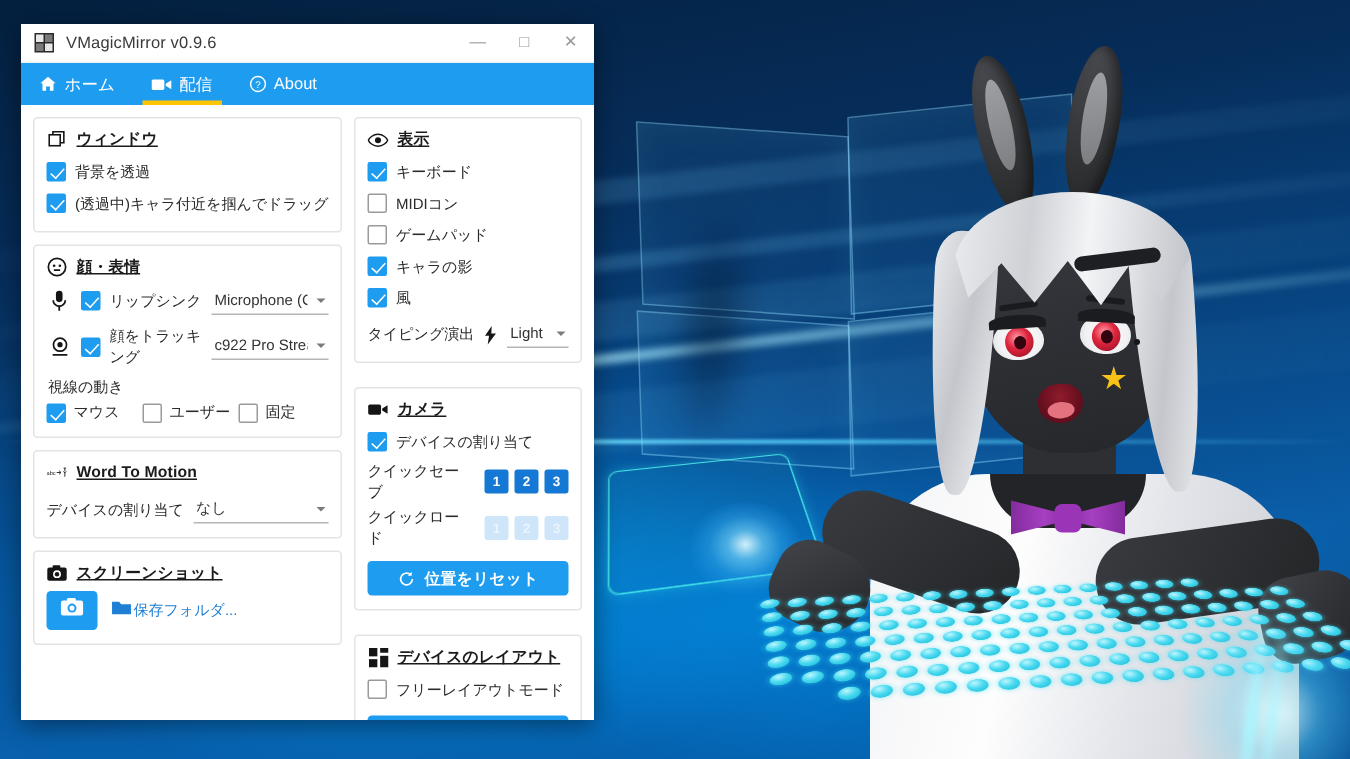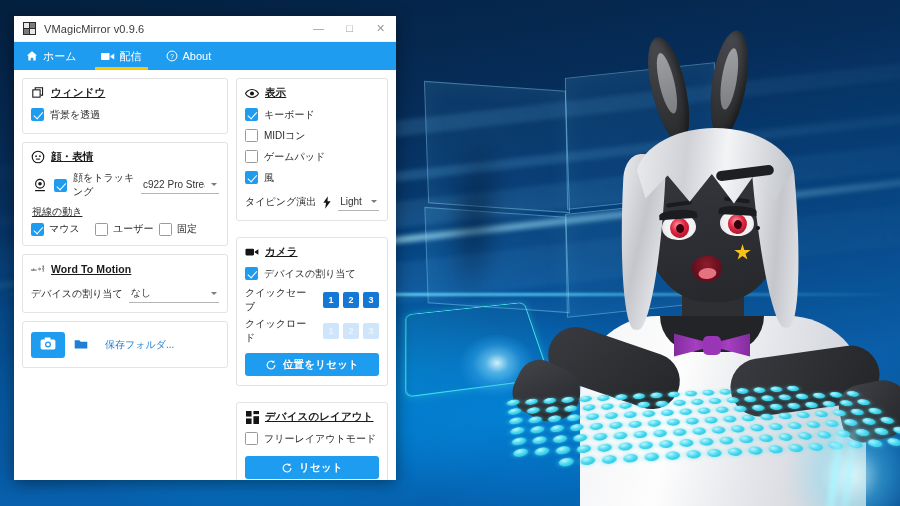--- a/index.html
+++ b/index.html
@@ -269,31 +269,31 @@
     border-left:3.2px solid transparent; border-right:3.2px solid transparent; border-top:3.8px solid #7a7a7a;
   }
 
   .btn-primary {
     background:#1e9cf0; color:#fff; border:none; border-radius:3px;
     height:23px; display:flex; align-items:center; justify-content:center; gap:6px;
     font-size:10.5px; font-weight:600; width:100%; cursor:pointer; letter-spacing:.2px;
   }
   .btn-primary svg { display:block; }
 
-  .sub-label { font-size:10px; color:#2a2a2a; margin:6px 0 3px 1px;text-decoration:underline; }
+  .sub-label { font-size:10px; color:#2a2a2a; margin:6px 0 3px 1px; }
 
   .gaze-row { display:flex; align-items:center; gap:4px; }
   .gaze-row .gaze-item { display:flex; align-items:center; gap:5px; flex:1; }
 
   .sshot-row { display:flex; align-items:center; gap:9px; margin-top:3px; }
   .cam-btn {
     width:34px; height:26px; background:#1e9cf0; border-radius:3px;
     display:flex; align-items:center; justify-content:center; cursor:pointer;
   }
-  .folder-link { display:flex; align-items:center; gap:17px; cursor:pointer; }
+  .folder-link { display:flex; align-items:center; gap:1px; cursor:pointer; }
   .folder-link .ftext { font-size:10px; color:#1e7fd4; }
 
   .q-row { display:flex; align-items:center; gap:5px; margin-top:3px; }
   .q-label { font-size:10px; color:#2a2a2a; width:62px; flex:0 0 62px; }
   .q-btns { display:flex; gap:4px; margin-left:auto; }
   .q-btn {
     width:16px; height:16px; border-radius:2px; background:#1478d4; color:#fff;
     font-size:9px; display:flex; align-items:center; justify-content:center; font-weight:700; cursor:pointer;
   }
   .q-btn.disabled { background:#cfe6fa; color:#eaf4fd; cursor:default; }
@@ -571,35 +571,54 @@
                   <rect x="1" y="3.5" width="9" height="9" fill="none" stroke="#151515" stroke-width="1.3"></rect>
                   <path d="M4 3.5V1h9v9h-2.4" fill="none" stroke="#151515" stroke-width="1.3"></path>
                 </svg>
             </span>
             <span class="htext">ウィンドウ</span>
           </div>
           <div class="row">
             <span class="cb on"></span>
             <span class="cb-label">背景を透過</span>
           </div>
+          <div class="row">
+            <span class="cb on"></span>
+            <span class="cb-label">(透過中)キャラ付近を掴んでドラッグ</span>
+          </div>
         </div>
 
         <div class="card">
           <div class="card-head">
             <span class="hicon">
               <svg width="14" height="14" viewBox="0 0 16 16">
                   <circle cx="8" cy="8" r="6.6" fill="none" stroke="#151515" stroke-width="1.3"></circle>
                   <circle cx="5.8" cy="7" r="1" fill="#151515"></circle>
                   <circle cx="10.2" cy="7" r="1" fill="#151515"></circle>
                   <path d="M5.6 10.4h4.8" stroke="#151515" stroke-width="1.2" fill="none"></path>
                 </svg>
             </span>
             <span class="htext">顔・表情</span>
           </div>
 
+          <div class="row" style="margin-top:6px">
+            <span class="glyph">
+              <svg width="11" height="15" viewBox="0 0 12 16">
+                  <rect x="3.6" y="0.8" width="4.8" height="8.2" rx="2.4" fill="#151515"></rect>
+                  <path d="M1.6 7.6a4.4 4.4 0 0 0 8.8 0" fill="none" stroke="#151515" stroke-width="1.3"></path>
+                  <path d="M6 12v3.2" stroke="#151515" stroke-width="1.3"></path>
+                </svg>
+            </span>
+            <span class="cb on"></span>
+            <span class="cb-label" style="width:62px">リップシンク</span>
+            <span class="combo" style="flex:1">
+              <span class="combo-text">Microphone (C</span>
+              <span class="caret"></span>
+            </span>
+          </div>
 
           <div class="row" style="margin-top:7px">
             <span class="glyph">
               <svg width="14" height="14" viewBox="0 0 16 16">
                   <circle cx="8" cy="6.6" r="5" fill="none" stroke="#151515" stroke-width="1.3"></circle>
                   <circle cx="8" cy="6.6" r="2" fill="#151515"></circle>
                   <path d="M2.4 14.4h11.2" stroke="#151515" stroke-width="1.4"></path>
                 </svg>
             </span>
             <span class="cb on"></span>
@@ -642,20 +661,31 @@
           <div class="row" style="margin-top:8px">
             <span class="cb-label" style="white-space:nowrap">デバイスの割り当て</span>
             <span class="combo" style="flex:1">
               <span class="combo-text">なし</span>
               <span class="caret"></span>
             </span>
           </div>
         </div>
 
         <div class="card">
+          <div class="card-head">
+            <span class="hicon">
+              <svg width="14" height="12" viewBox="0 0 16 13">
+                  <rect x="0.6" y="2.4" width="14.8" height="10" rx="1.6" fill="#151515"></rect>
+                  <rect x="4.6" y="0.6" width="6" height="2.4" rx="1" fill="#151515"></rect>
+                  <circle cx="8" cy="7.4" r="3" fill="#fff"></circle>
+                  <circle cx="8" cy="7.4" r="1.7" fill="#151515"></circle>
+                </svg>
+            </span>
+            <span class="htext">スクリーンショット</span>
+          </div>
           <div class="sshot-row">
             <div class="cam-btn">
               <span>
                 <svg width="16" height="13" viewBox="0 0 16 13">
                     <rect x="0.6" y="2.4" width="14.8" height="10" rx="1.6" fill="#fff"></rect>
                     <rect x="4.6" y="0.6" width="6" height="2.4" rx="1" fill="#fff"></rect>
                     <circle cx="8" cy="7.4" r="3" fill="#1e9cf0"></circle>
                     <circle cx="8" cy="7.4" r="1.7" fill="#fff"></circle>
                   </svg>
               </span>
@@ -691,20 +721,24 @@
           <div class="row">
             <span class="cb"></span>
             <span class="cb-label">MIDIコン</span>
           </div>
           <div class="row">
             <span class="cb"></span>
             <span class="cb-label">ゲームパッド</span>
           </div>
           <div class="row">
             <span class="cb on"></span>
+            <span class="cb-label">キャラの影</span>
+          </div>
+          <div class="row">
+            <span class="cb on"></span>
             <span class="cb-label">風</span>
           </div>
           <div class="typing-row">
             <span class="tlabel">タイピング演出</span>
             <span class="glyph" style="width:12px;flex:0 0 12px">
               <svg width="8" height="13" viewBox="0 0 9 14">
                   <path d="M5.4 0 0.4 7.4h3L2.4 14 8.6 5.6H5.1z" fill="#151515"></path>
                 </svg>
             </span>
             <span class="combo" style="flex:1">

